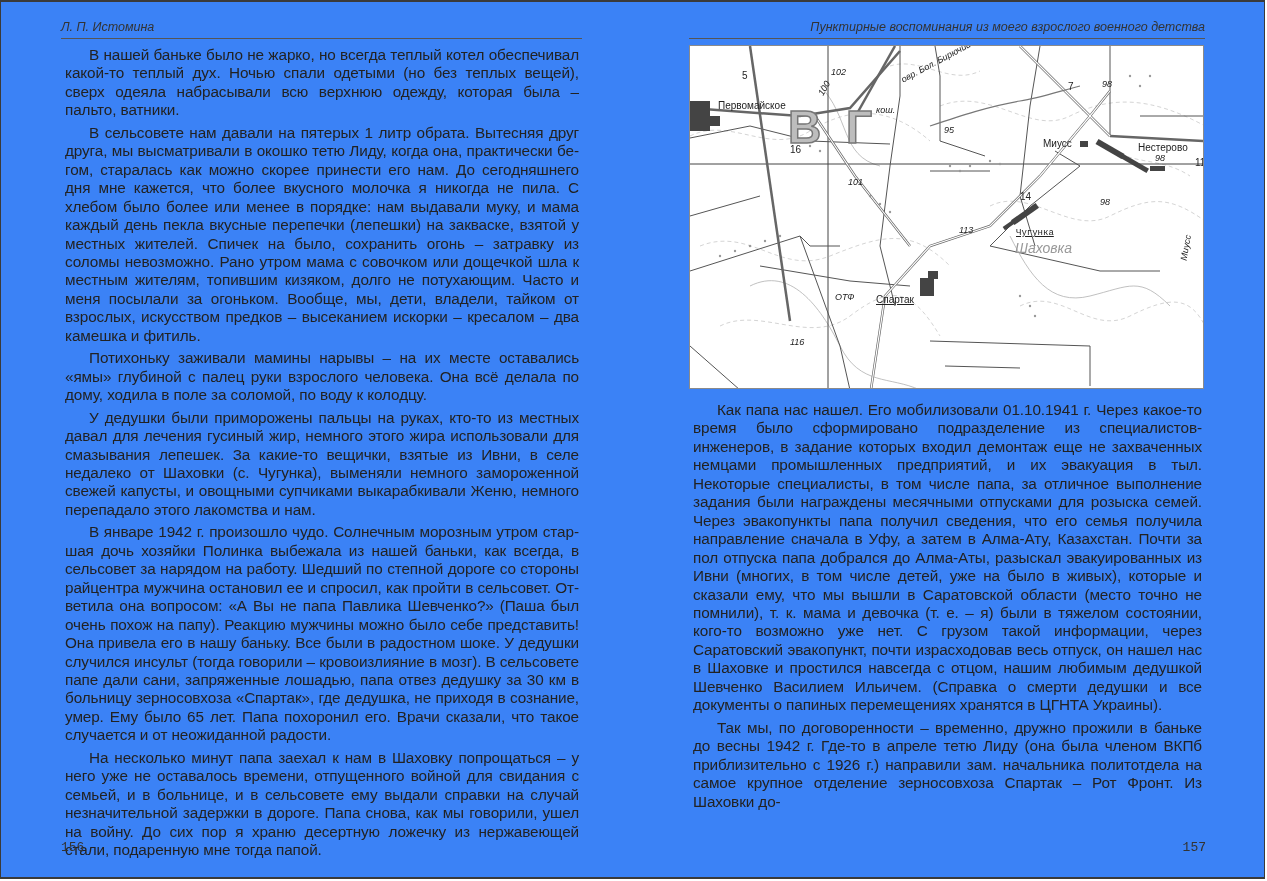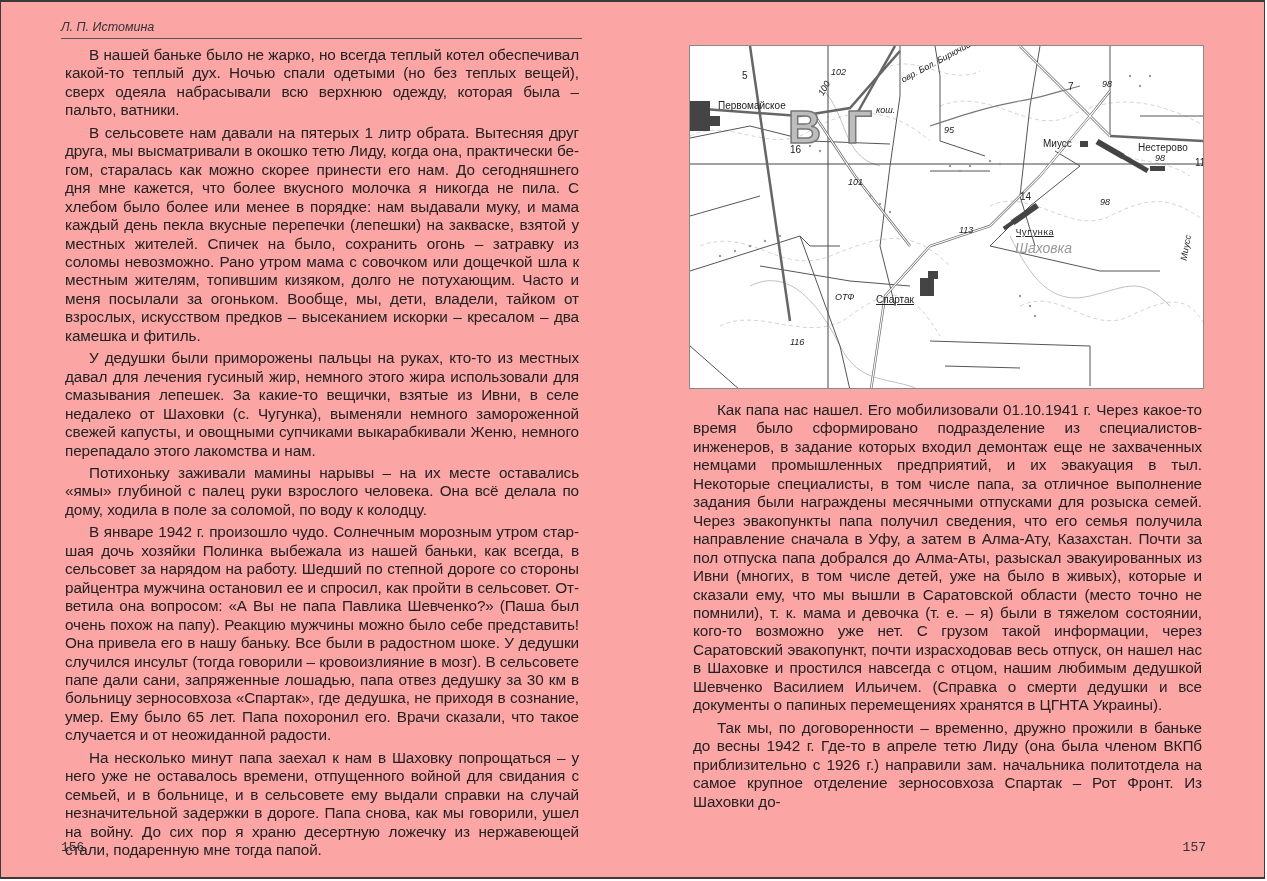--- a/index.html
+++ b/index.html
@@ -1,20 +1,20 @@
 <!DOCTYPE html>
 <html><head>
 <meta charset="utf-8">
 <style>
   html, body { margin: 0; padding: 0; background: #ffffff; }
   body { width: 1267px; height: 881px; overflow: hidden; position: relative; }
   .spread {
     position: absolute; left: 0; top: 0; width: 1265px; height: 879px;
     border: 1px solid #3a3a3a; border-top-width: 2px; border-bottom-width: 2px;
-    box-sizing: border-box; background: #fca5a5;
+    box-sizing: border-box; background: #3b82f6;
   }
   .page { position: absolute; top: 0; height: 100%; }
   .page.left { left: 0; width: 633px; }
   .page.right { left: 633px; width: 632px; }
   .running-head {
     position: absolute; top: 14px; height: 22px;
     font-family: "Liberation Sans", sans-serif; font-style: italic;
     font-size: 12.5px; color: #333; line-height: 22px;
     border-bottom: 1.5px solid #555;
   }
@@ -55,29 +55,30 @@
 </head>
 <body>
 
 <div class="spread">
 
   <div class="page left">
     <div class="running-head">Л. П. Истомина</div>
     <div class="text-block">
       <p>В нашей баньке было не жарко, но всегда теплый котел обеспечивал ка­кой-то теплый дух. Ночью спали одетыми (но без теплых вещей), сверх оде­яла набрасывали всю верхнюю одежду, которая была – пальто, ватники.</p>
       <p>В сельсовете нам давали на пятерых 1 литр обрата. Вытесняя друг друга, мы высматривали в окошко тетю Лиду, когда она, практически бе­гом, старалась как можно скорее принести его нам. До сегодняшнего дня мне кажется, что более вкусного молочка я никогда не пила. С хлебом было более или менее в порядке: нам выдавали муку, и мама каждый день пекла вкусные перепечки (лепешки) на закваске, взятой у местных жителей. Спичек на было, сохранить огонь – затравку из соломы невоз­можно. Рано утром мама с совочком или дощечкой шла к местным жите­лям, топившим кизяком, долго не потухающим. Часто и меня посылали за огоньком. Вообще, мы, дети, владели, тайком от взрослых, искусством предков – высеканием искорки – кресалом – два камешка и фитиль.</p>
+      <p>Потихоньку заживали мамины нарывы – на их месте оставались «ямы» глубиной с палец руки взрослого человека. Она всё делала по дому, ходи­ла в поле за соломой, по воду к колодцу.</p>
       <p>У дедушки были приморожены пальцы на руках, кто-то из местных давал для лечения гусиный жир, немного этого жира использовали для смазывания лепешек. За какие-то вещички, взятые из Ивни, в селе неда­леко от Шаховки (с. Чугунка), выменяли немного замороженной свежей капусты, и овощными супчиками выкарабкивали Женю, немного перепа­дало этого лакомства и нам.</p>
-      <p>Потихоньку заживали мамины нарывы – на их месте оставались «ямы» глубиной с палец руки взрослого человека. Она всё делала по дому, ходи­ла в поле за соломой, по воду к колодцу.</p>
       <p>В январе 1942 г. произошло чудо. Солнечным морозным утром стар­шая дочь хозяйки Полинка выбежала из нашей баньки, как всегда, в сель­совет за нарядом на работу. Шедший по степной дороге со стороны рай­центра мужчина остановил ее и спросил, как пройти в сельсовет. От­ветила она вопросом: «А Вы не папа Павлика Шевченко?» (Паша был очень похож на папу). Реакцию мужчины можно было себе представить! Она привела его в нашу баньку. Все были в радостном шоке. У дедушки случился инсульт (тогда говорили – кровоизлияние в мозг). В сельсове­те папе дали сани, запряженные лошадью, папа отвез дедушку за 30 км в больницу зерносовхоза «Спартак», где дедушка, не приходя в сознание, умер. Ему было 65 лет. Папа похоронил его. Врачи сказали, что такое случается и от неожиданной радости.</p>
       <p>На несколько минут папа заехал к нам в Шаховку попрощаться – у него уже не оставалось времени, отпущенного войной для свидания с семьей, и в больнице, и в сельсовете ему выдали справки на случай незначительной за­держки в дороге. Папа снова, как мы говорили, ушел на войну. До сих пор я хра­ню десертную ложечку из нержавеющей стали, подаренную мне тогда папой.</p>
     </div>
     <div class="page-number">156</div>
   </div>
 
   <div class="page right">
+    <div class="running-head">Пунктирные воспоминания из моего взрослого военного детства</div>
 
     <div class="map-frame">
       <svg width="515" height="344" viewBox="0 0 515 344">
         <g fill="none" stroke="#c9c9c9" stroke-width="0.8" stroke-dasharray="4 3">
           <path d="M0 90 C40 70 80 110 120 85 S200 60 240 95"></path>
           <path d="M250 60 C300 40 340 90 380 70 S460 50 515 80"></path>
           <path d="M10 200 C60 180 90 230 140 210 S220 180 260 220"></path>
           <path d="M300 160 C340 140 380 190 420 170 S480 150 515 175"></path>
           <path d="M30 280 C70 260 120 300 160 270 S220 240 250 290"></path>
           <path d="M330 260 C370 240 400 290 440 270 S500 250 515 280"></path>

